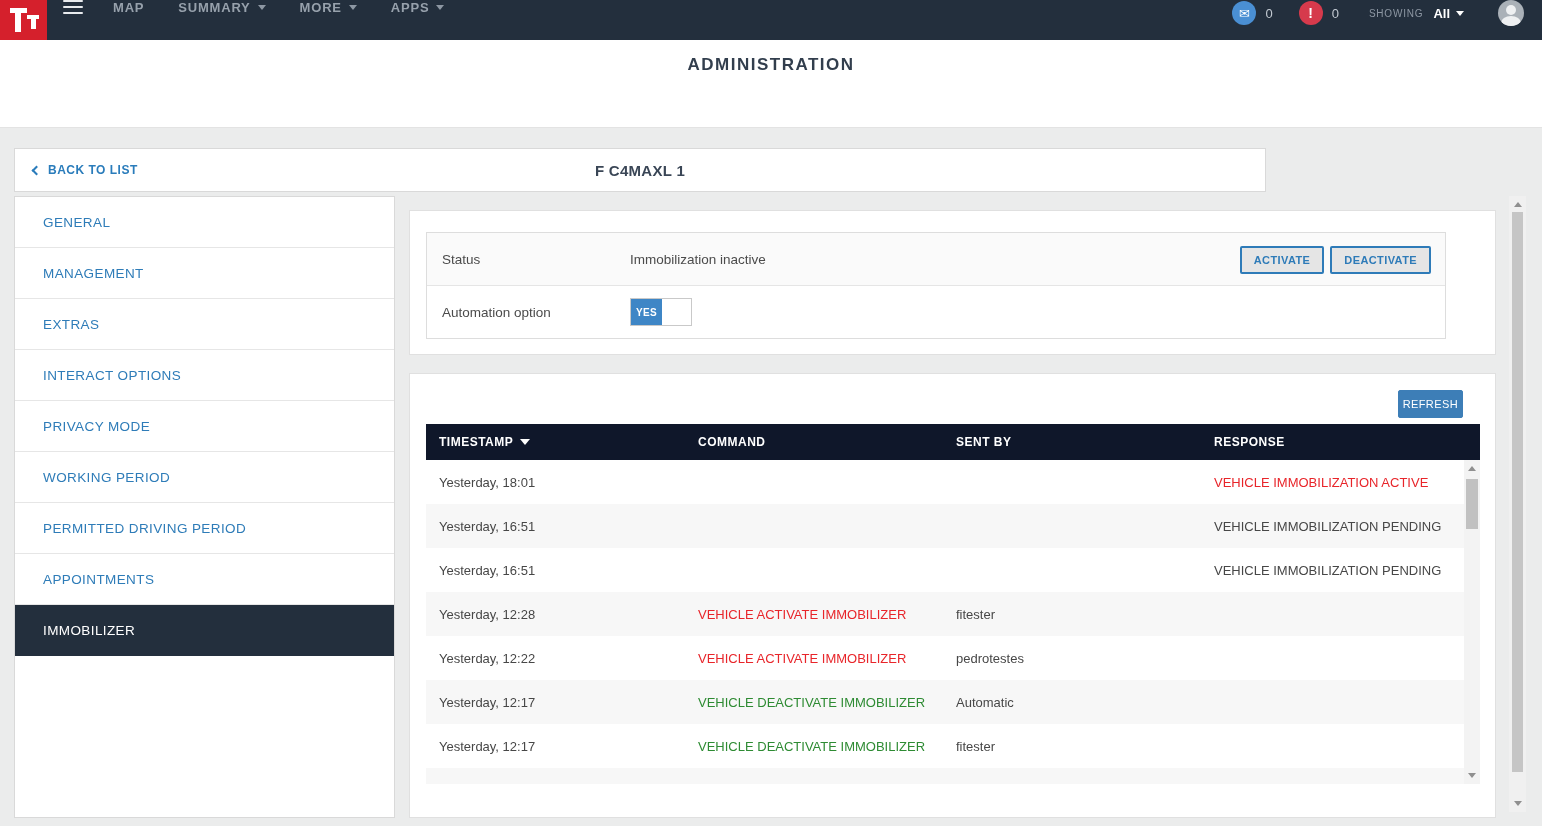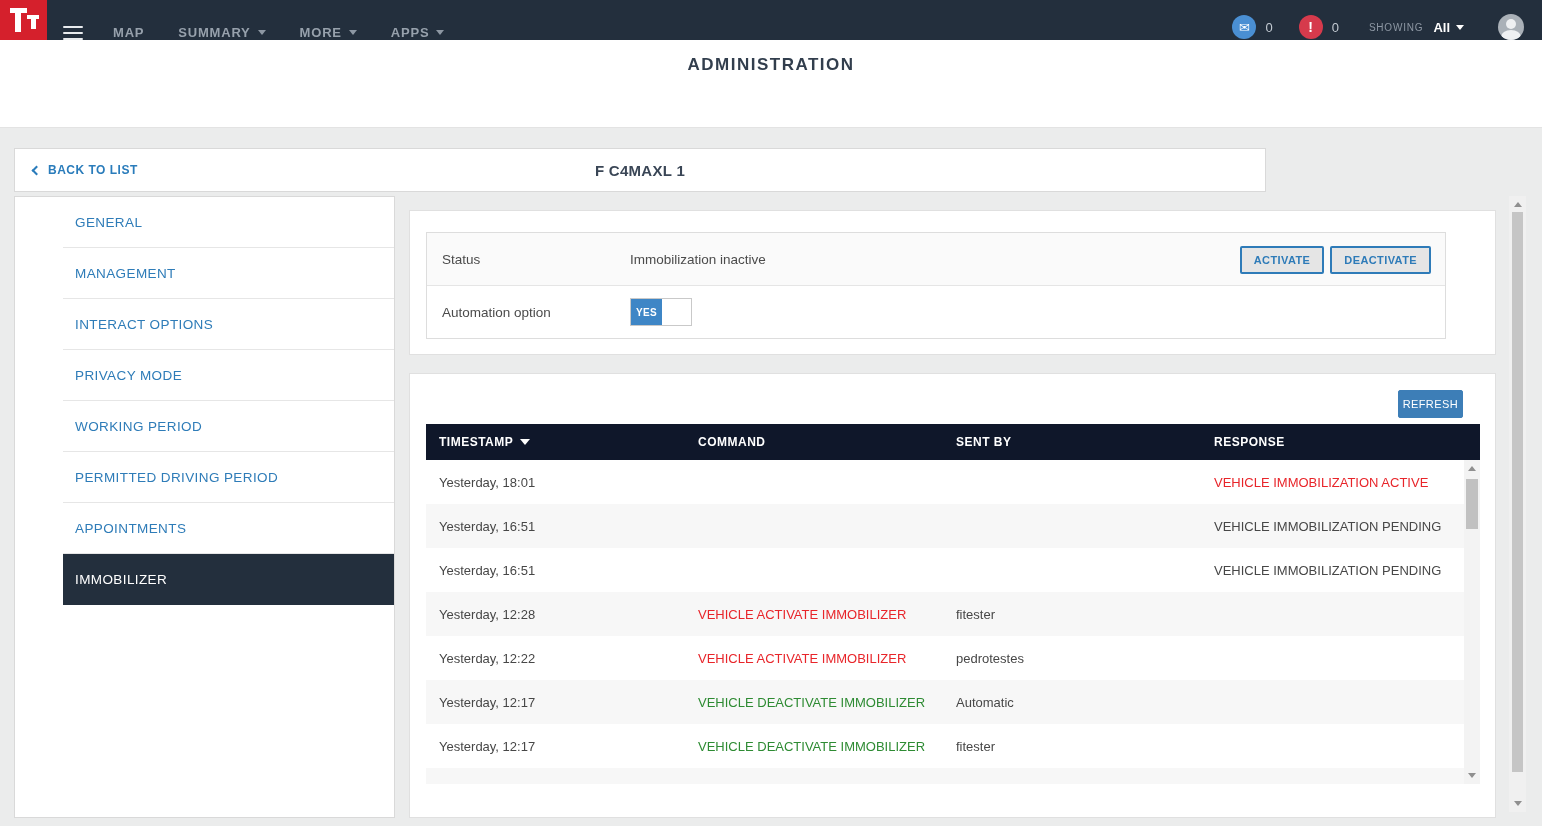--- a/index.html
+++ b/index.html
@@ -5,21 +5,21 @@
   * { margin:0; padding:0; box-sizing:border-box; }
   html,body { width:1542px; height:826px; }
   body {
     position:relative; overflow:hidden;
     background:#ebecec;
     font-family:"Liberation Sans", sans-serif;
     -webkit-font-smoothing:antialiased;
   }
 
   
-  .navbar { position:absolute; top:0; left:0; width:1542px; height:40px; background:#232f3d; display:flex; align-items:flex-end; z-index:5; }
+  .navbar { position:absolute; top:0; left:0; width:1542px; height:40px; background:#232f3d; display:flex; align-items:flex-start; z-index:5; }
   .logo { width:47px; height:40px; background:#d5202c; display:flex; align-items:center; justify-content:center; flex:0 0 auto; }
   .hamburger { margin-left:16px; width:20px; display:flex; flex-direction:column; gap:4px; cursor:pointer; }
   .hamburger span { display:block; height:2px; background:#e8ebee; border-radius:1px; }
   .nav-menu { display:flex; align-items:center; margin-left:30px; gap:34px; }
   .nav-item { display:flex; align-items:center; gap:7px; color:#97a1ac; font-size:13px; font-weight:700; letter-spacing:.8px; cursor:pointer; }
   .caret { width:0; height:0; border-left:4px solid transparent; border-right:4px solid transparent; border-top:5px solid #8d97a3; }
   .nav-right { margin-left:auto; display:flex; align-items:center; padding-right:18px; }
   .badge-circle { width:24px; height:24px; border-radius:50%; display:flex; align-items:center; justify-content:center; color:#fff; }
   .badge-msg { background:#4a8fd3; font-size:13px; }
   .badge-alert { background:#d63a4c; font-weight:900; font-size:14px; }
@@ -43,21 +43,21 @@
   .tab--active   { color:#262626; font-weight:700; border-bottom-color:#1c1c1c; }
 
   
   .back-bar { position:absolute; top:148px; left:14px; width:1252px; height:44px; background:#fff; border:1px solid #d9d9d9; }
   .back-link { position:absolute; left:18px; top:0; height:100%; display:flex; align-items:center; gap:8px; color:#2a7cbb; font-size:12px; font-weight:700; letter-spacing:.5px; cursor:pointer; }
   .chev-left { width:7px; height:7px; border-left:2.5px solid #2a7cbb; border-bottom:2.5px solid #2a7cbb; transform:rotate(45deg); margin-top:1px; }
   .vehicle-title { position:absolute; left:50%; top:50%; transform:translate(-50%,-50%); color:#3a4656; font-size:15px; font-weight:700; letter-spacing:.3px; }
 
   
   .sidebar { position:absolute; top:196px; left:14px; width:381px; height:622px; background:#fff; border:1px solid #d9d9d9; }
-  .side-item { height:51px; display:flex; align-items:center; padding-left:12px; border-bottom:1px solid #e6e6e6; color:#2e7cb8; font-size:13.5px; letter-spacing:.4px; cursor:pointer;margin-left:48px; }
+  .side-item { height:51px; display:flex; align-items:center; padding-left:28px; border-bottom:1px solid #e6e6e6; color:#2e7cb8; font-size:13.5px; letter-spacing:.4px; cursor:pointer; }
   .side-item--active { background:#232f3d; color:#ffffff; border-bottom-color:#232f3d; }
 
   
   .card { position:absolute; left:409px; width:1087px; background:#fff; border:1px solid #e0e0e0; }
   .card-status { top:210px; height:145px; }
   .status-box { position:absolute; left:16px; top:21px; width:1020px; height:107px; border:1px solid #dddddd; }
   .status-row { position:relative; height:53px; background:#fafafa; border-bottom:1px solid #e5e5e5; }
   .automation-row { position:relative; height:52px; background:#fff; }
   .field-label { position:absolute; left:15px; top:50%; transform:translateY(-50%); color:#4b4b4b; font-size:13.5px; }
   .field-value { position:absolute; left:203px; top:50%; transform:translateY(-50%); color:#4b4b4b; font-size:13.5px; }
@@ -157,20 +157,21 @@
   <div class="back-link">
     <span class="chev-left"></span>
     <span>BACK TO LIST</span>
   </div>
   <div class="vehicle-title">F C4MAXL 1</div>
 </div>
 
 <div class="sidebar" id="sidebar">
     <div class="side-item">GENERAL</div>
     <div class="side-item">MANAGEMENT</div>
+    <div class="side-item">EXTRAS</div>
     <div class="side-item">INTERACT OPTIONS</div>
     <div class="side-item">PRIVACY MODE</div>
     <div class="side-item">WORKING PERIOD</div>
     <div class="side-item">PERMITTED DRIVING PERIOD</div>
     <div class="side-item">APPOINTMENTS</div>
     <div class="side-item side-item--active">IMMOBILIZER</div>
   </div>
 
 <div class="card card-status">
   <div class="status-box">

